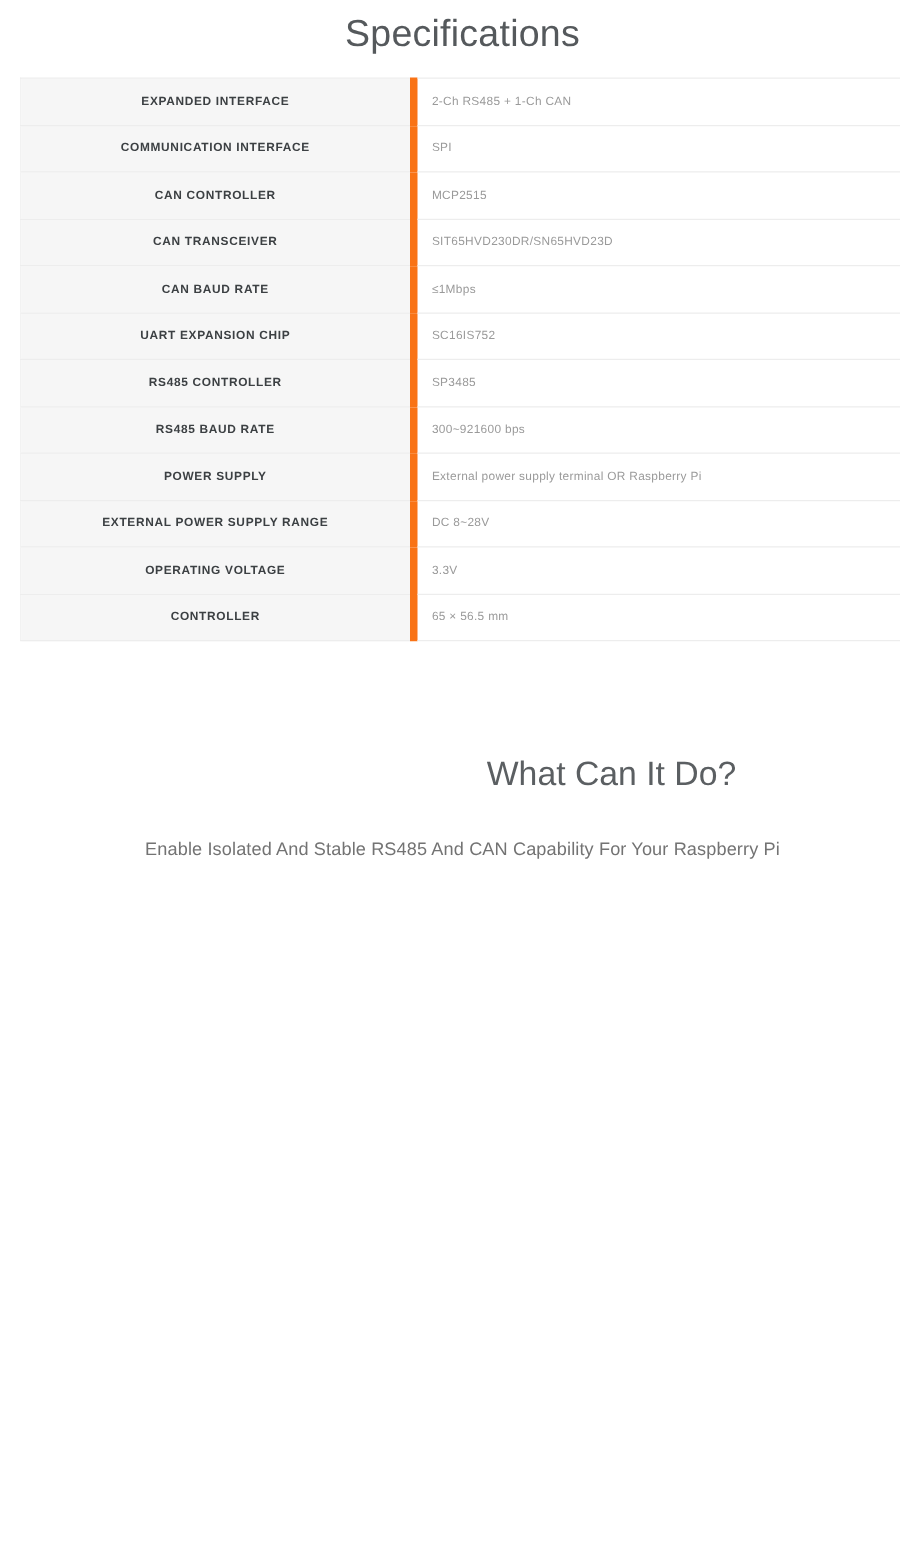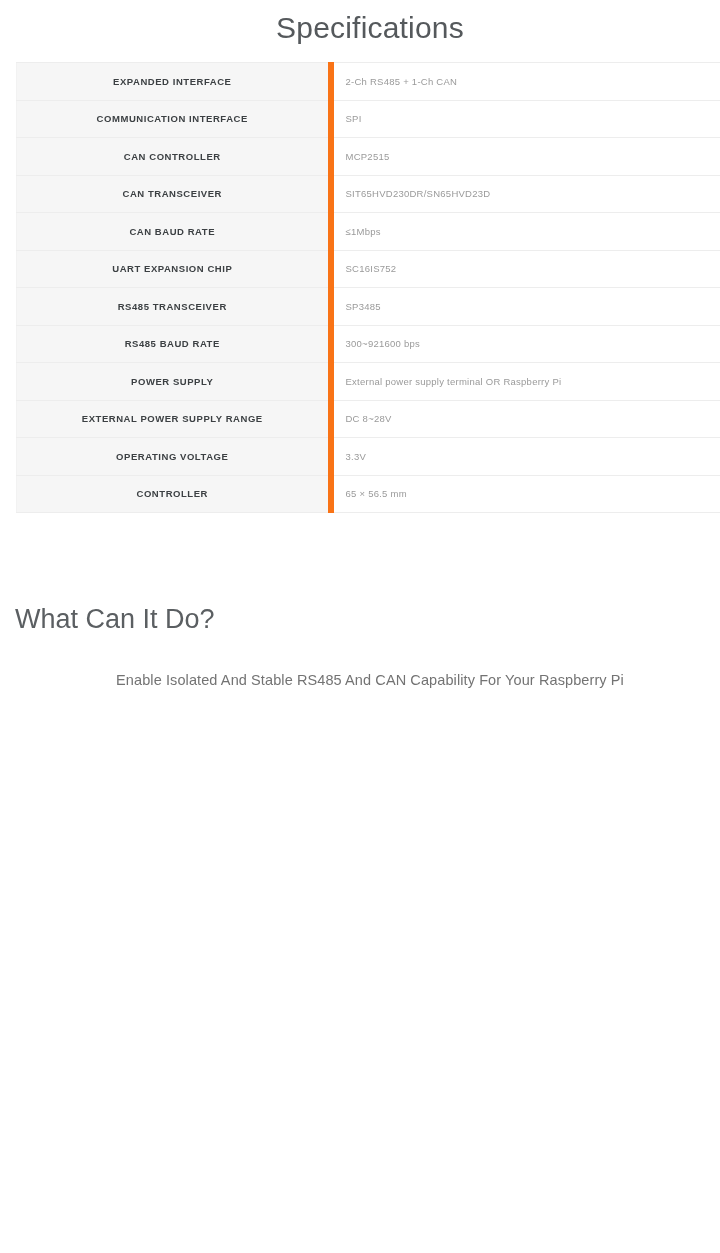--- a/index.html
+++ b/index.html
@@ -47,21 +47,21 @@
     color: #9a9a9a;
     padding-left: 12px;
     letter-spacing: .25px;
     font-weight: 400;
     margin-top: 12px;
   }
 
   
   .wcid-title {
     position: absolute; left: 0; top: 589px; width: 584px;
-    text-align: left; font-size: 27px; color: #5b5f62; font-weight: 400;
+    text-align: right; font-size: 27px; color: #5b5f62; font-weight: 400;
   }
   .wcid-sub {
     position: absolute; left: 0; top: 657px; width: 720px;
     text-align: center; font-size: 14.5px; color: #737373; font-weight: 400;
     letter-spacing: .1px;
   }
 
   
   .board-clip { position: absolute; left: 0; top: 0; width: 720px; height: 553px; overflow: hidden; }
 </style>
@@ -92,21 +92,21 @@
         </tr>
       <tr>
           <td class="k">CAN BAUD RATE</td>
           <td class="v">≤1Mbps</td>
         </tr>
       <tr>
           <td class="k">UART EXPANSION CHIP</td>
           <td class="v">SC16IS752</td>
         </tr>
       <tr>
-          <td class="k">RS485 TRANSCEIVER</td>
+          <td class="k">RS485 CONTROLLER</td>
           <td class="v">SP3485</td>
         </tr>
       <tr>
           <td class="k">RS485 BAUD RATE</td>
           <td class="v">300~921600 bps</td>
         </tr>
       <tr>
           <td class="k">POWER SUPPLY</td>
           <td class="v">External power supply terminal OR Raspberry Pi</td>
         </tr>

